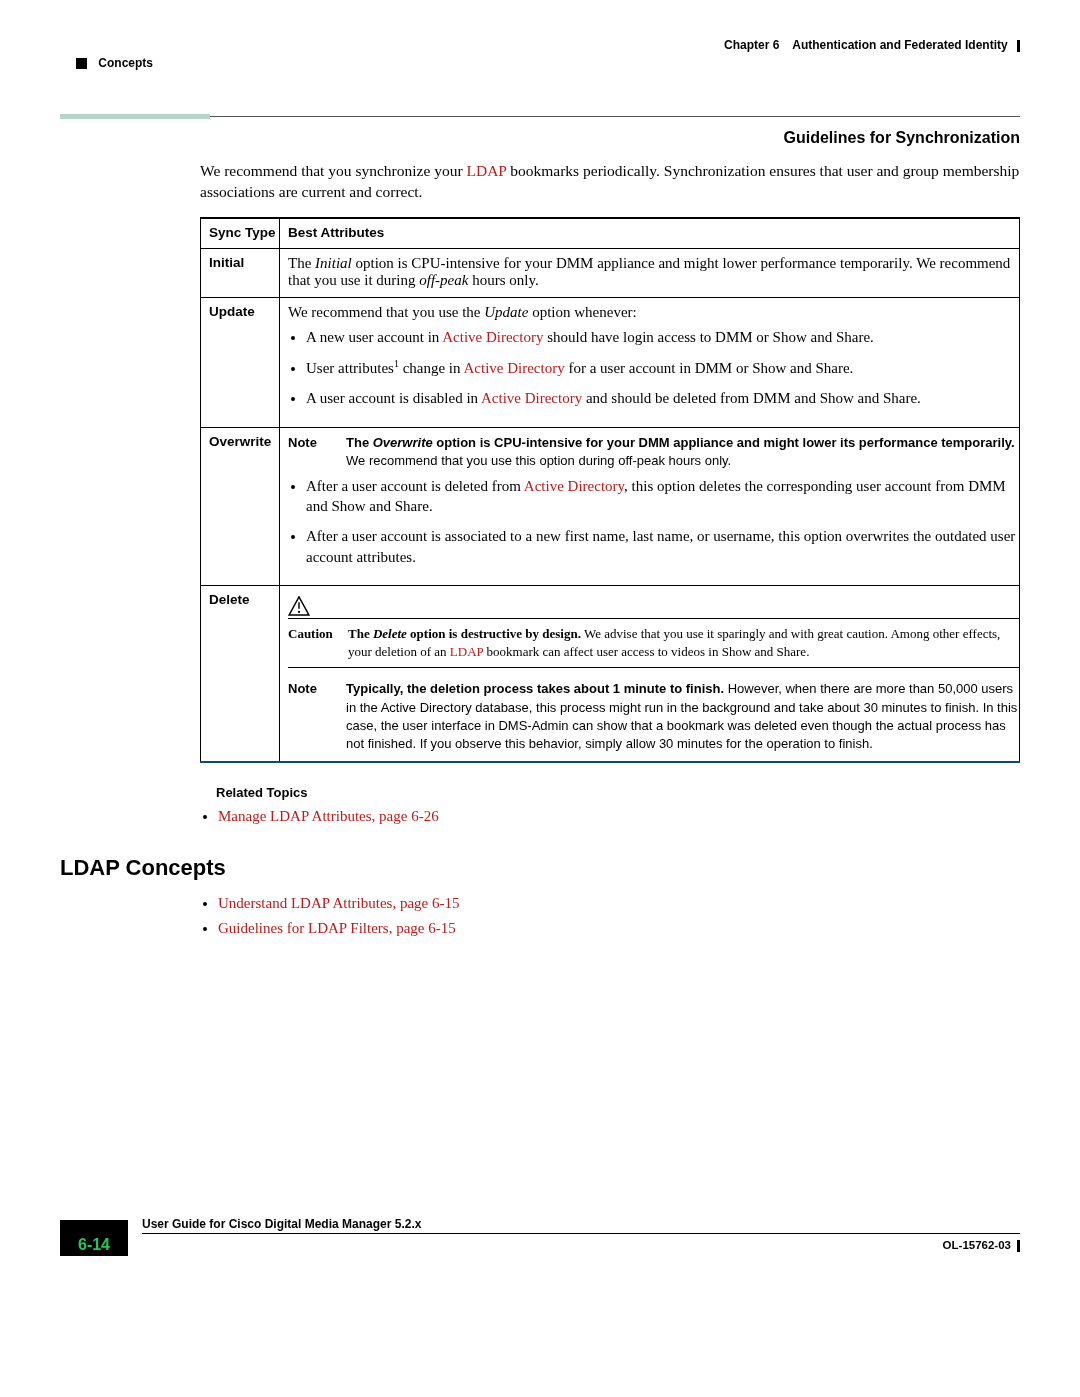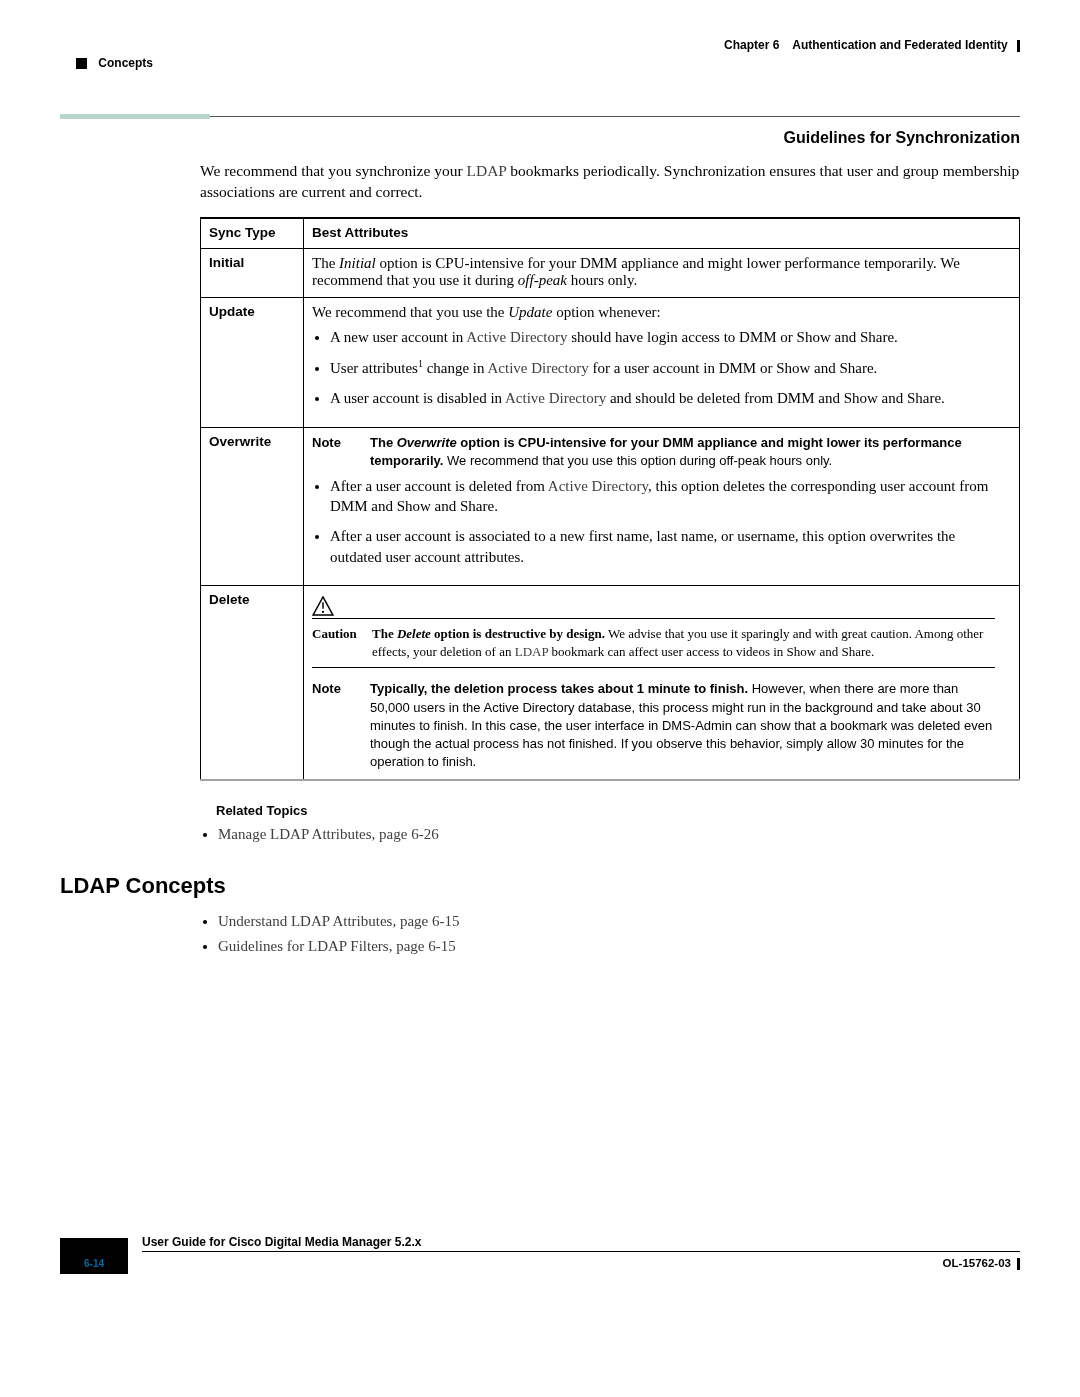--- a/index.html
+++ b/index.html
@@ -67,48 +67,48 @@
     text-align: right;
   }
   .body-indent {
     margin-left: 140px;
   }
   .para {
     font-size: 15.5px;
     line-height: 1.35;
     margin-bottom: 14px;
   }
-  .link { color: #404040; }
+  .link { color: #b91c1c; }
   .italic { font-style: italic; }
   .bold { font-weight: bold; }
 
   table.sync {
     border-collapse: collapse;
     width: 100%;
     font-size: 15px;
   }
   table.sync th, table.sync td {
     border: 1px solid #000;
-    padding: 6px 24px 8px 8px;
+    padding: 6px 0 8px 8px;
     vertical-align: top;
     text-align: left;
   }
   table.sync th {
     font-family: Arial, Helvetica, sans-serif;
     font-weight: bold;
     font-size: 13.5px;
     border-top: 2px solid #000;
   }
   table.sync td.type {
     font-family: Arial, Helvetica, sans-serif;
     font-weight: bold;
     font-size: 13.5px;
     width: 70px;
   }
-  table.sync tr.last td { border-bottom: 2px solid #a3a3a3; }
+  table.sync tr.last td { border-bottom: 2px solid #0c4a6e; }
   ul.dots {
     margin: 6px 0 0 18px;
     padding: 0;
   }
   ul.dots li {
     margin-bottom: 10px;
     line-height: 1.35;
   }
   sup { font-size: 10px; }
 
@@ -216,24 +216,24 @@
   }
   .ft-line2 {
     display: flex;
     align-items: center;
     margin-top: 0;
   }
   .ft-pg {
     width: 68px;
     height: 22px;
     background: #000;
-    color: #0369a1;
-    font-family: Arial, Helvetica, sans-serif;
-    font-weight: bold;
-    font-size: 10px;
+    color: #22c55e;
+    font-family: Arial, Helvetica, sans-serif;
+    font-weight: bold;
+    font-size: 16px;
     display: flex;
     align-items: center;
     justify-content: center;
   }
   .ft-doc {
     margin-left: auto;
     font-family: Arial, Helvetica, sans-serif;
     font-weight: bold;
     font-size: 11.5px;
   }

